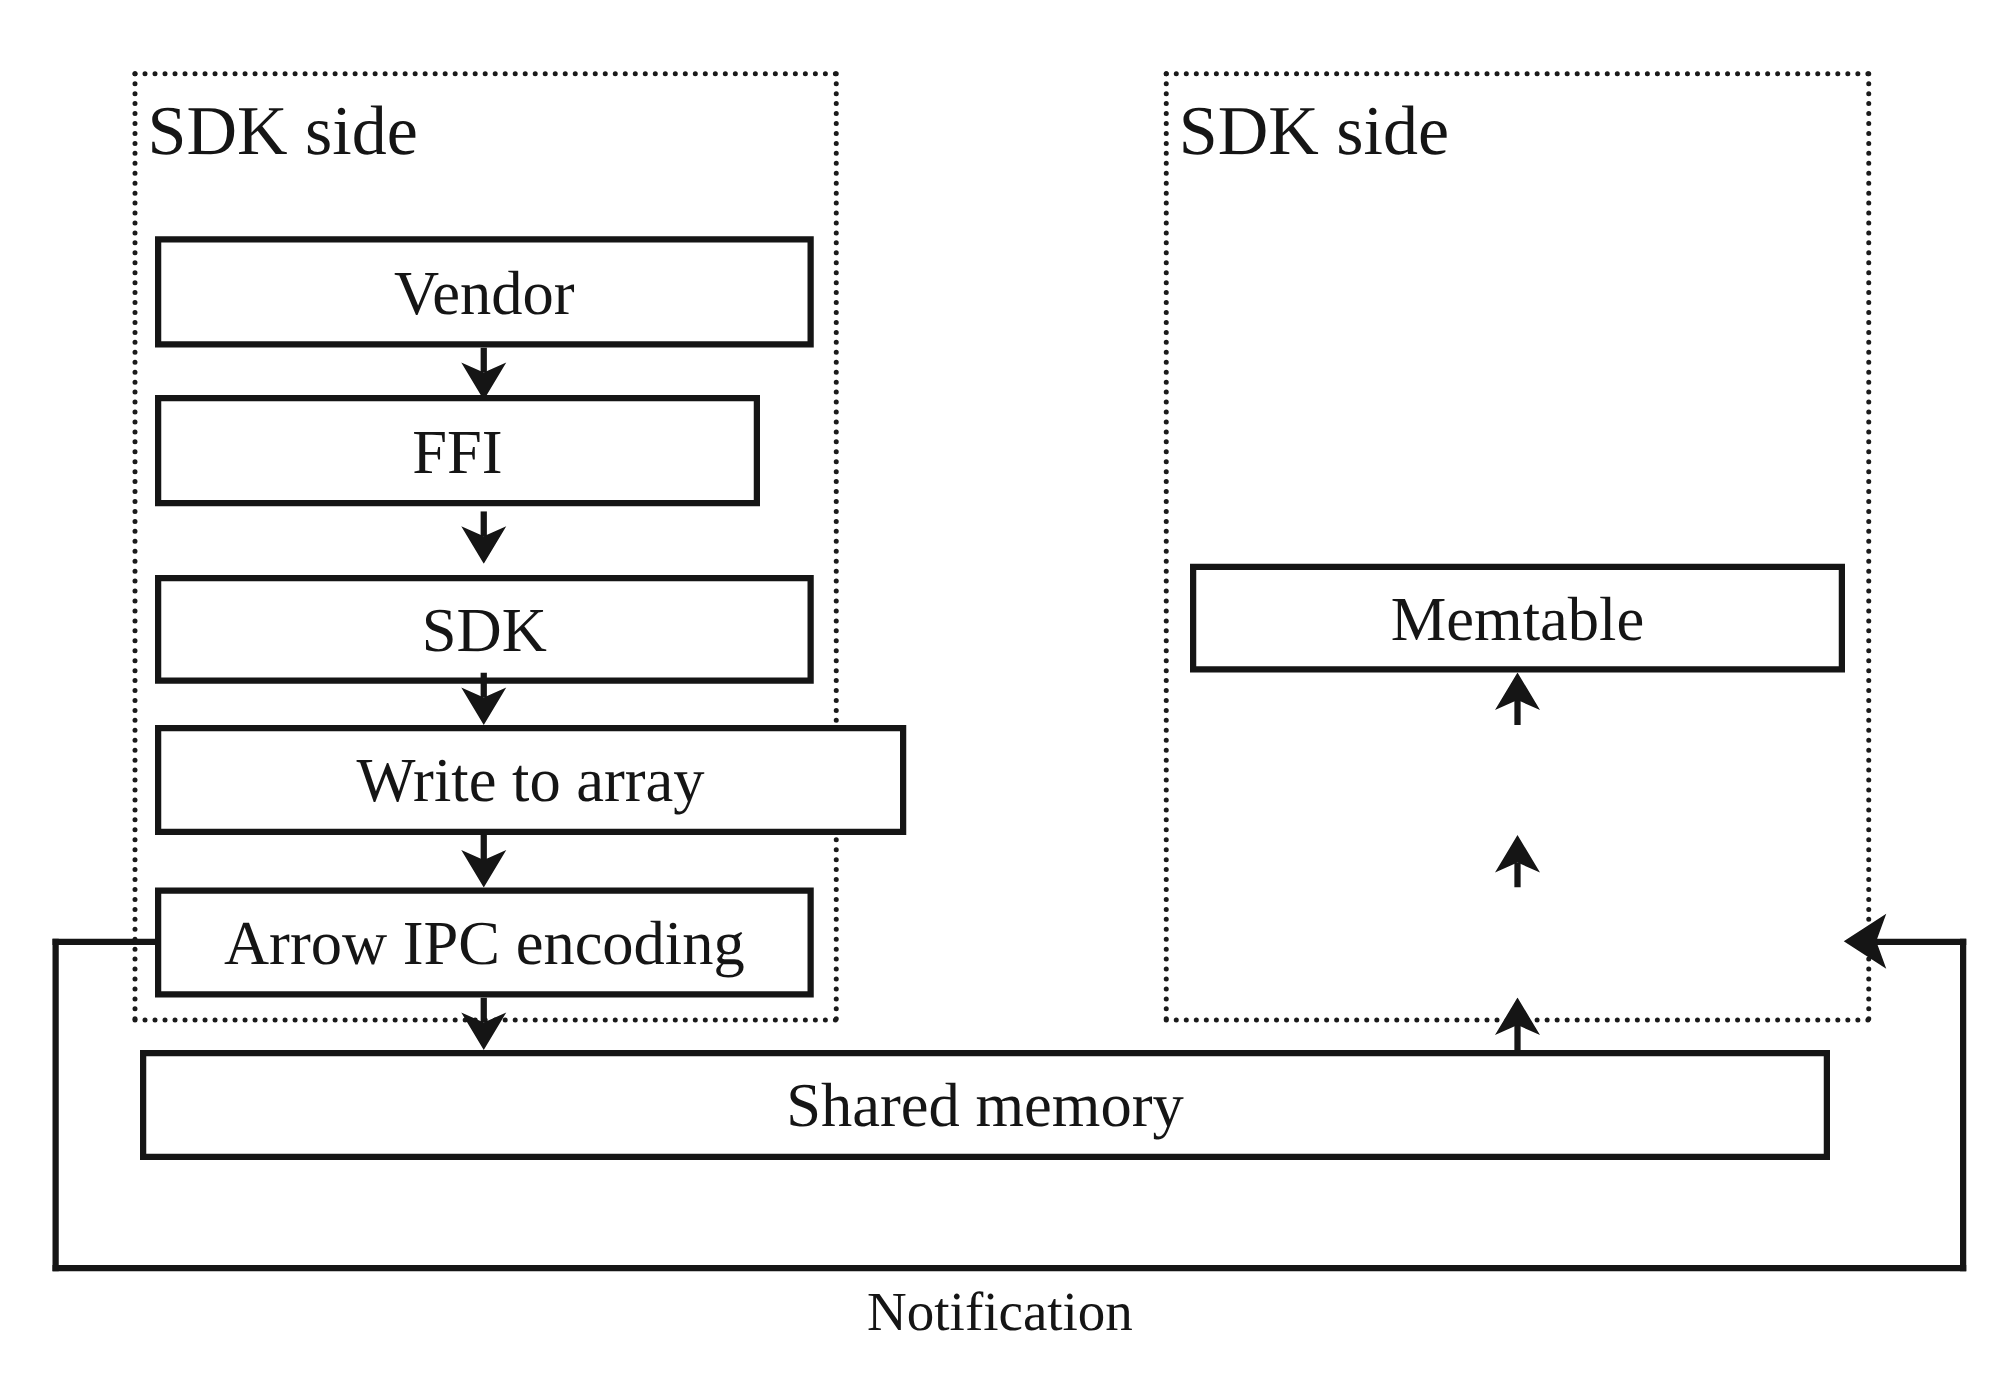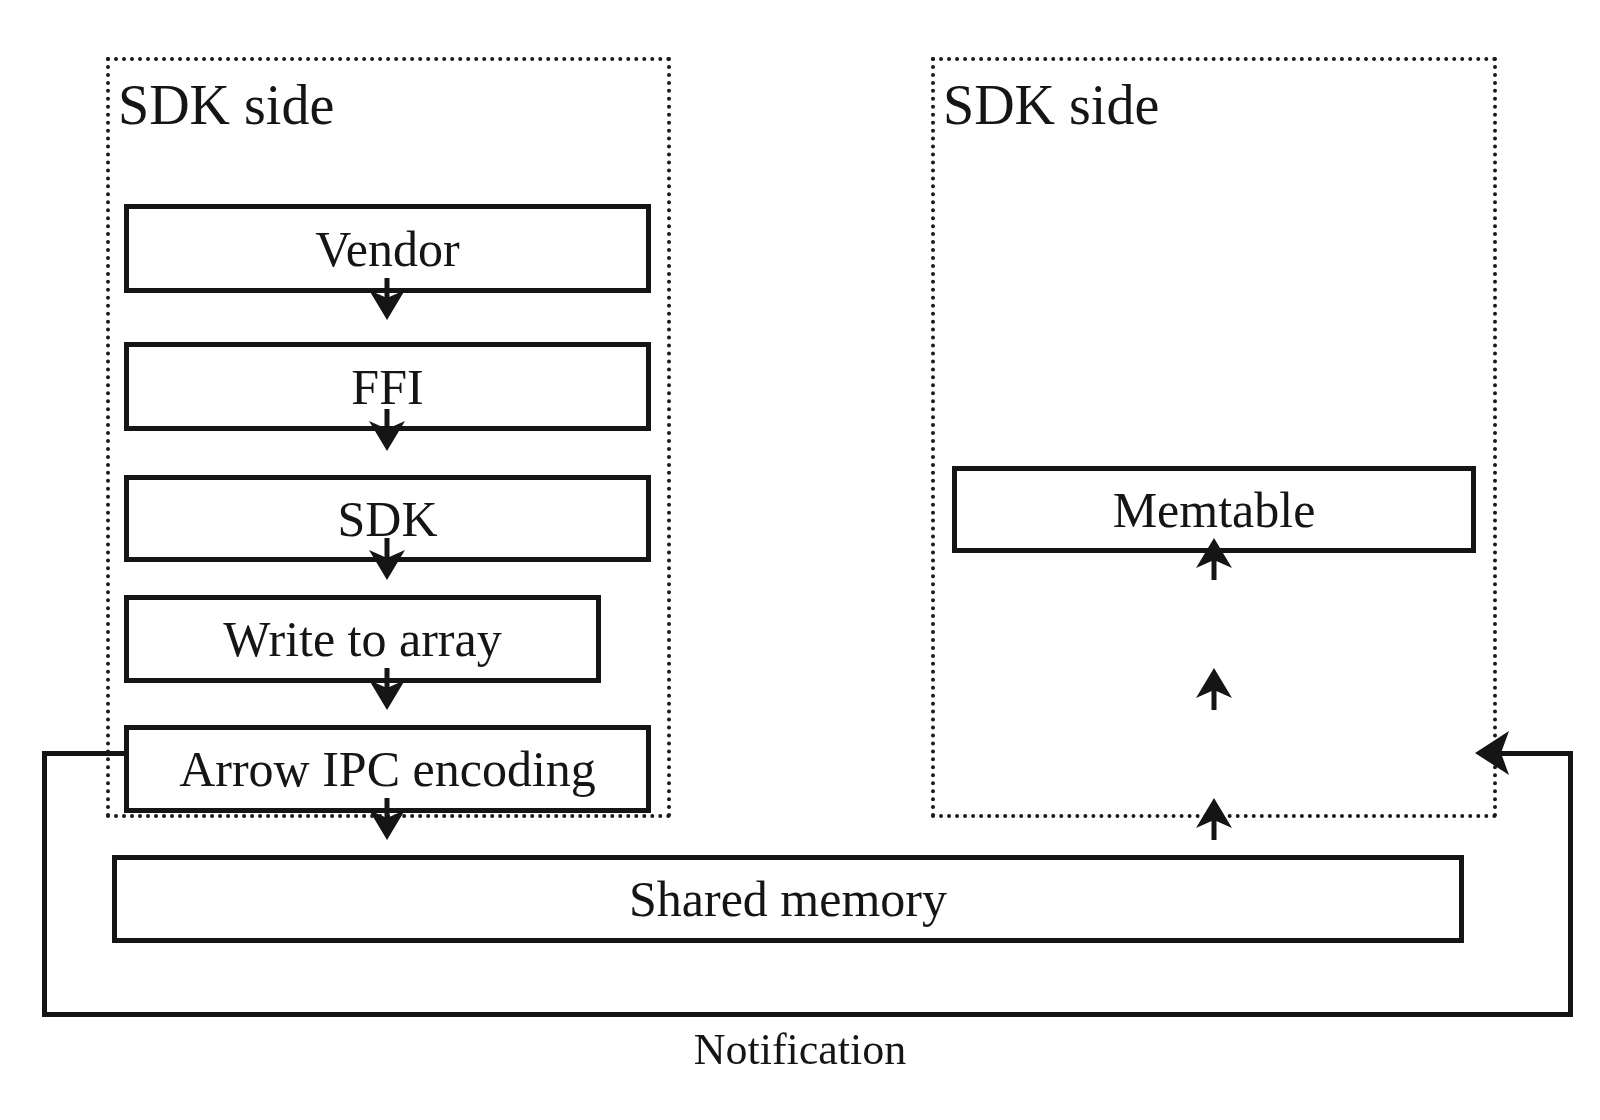--- a/index.html
+++ b/index.html
@@ -36,32 +36,31 @@
   }
   
   .node {
     position: absolute;
     border: 5px solid #151515;
     box-sizing: border-box;
     background: #ffffff;
     display: flex;
     align-items: center;
     justify-content: center;
-    margin-top: 15px;
   }
   .node span {
     font-size: 50px;
     line-height: 1;
     white-space: nowrap;
     color: #151515;
   }
   #box-vendor   { left: 124px; top: 189px; width: 527px; height: 89px; }
-  #box-ffi      { left: 124px; top: 327px; width: 527px; height: 89px; }
+  #box-ffi      { left: 124px; top: 316px; width: 484px; height: 89px; }
   #box-sdk      { left: 124px; top: 460px; width: 527px; height: 87px; }
-  #box-write    { left: 124px; top: 580px; width: 477px; height: 88px; }
+  #box-write    { left: 124px; top: 580px; width: 601px; height: 88px; }
   #box-encoding { left: 124px; top: 710px; width: 527px; height: 88px; }
   #box-memtable { left: 952px; top: 451px; width: 524px; height: 87px; }
   #box-insert   { left: 952px; top: 580px; width: 524px; height: 88px; }
   #box-decoding { left: 952px; top: 710px; width: 524px; height: 88px; }
   #box-shared   { left: 112px; top: 840px; width: 1352px; height: 88px; }
 
   
   .flow-arrow { position: absolute; width: 40px; height: 42px; }
   .down-1 { left: 367px; top: 278px; }
   .down-2 { left: 367px; top: 409px; }

